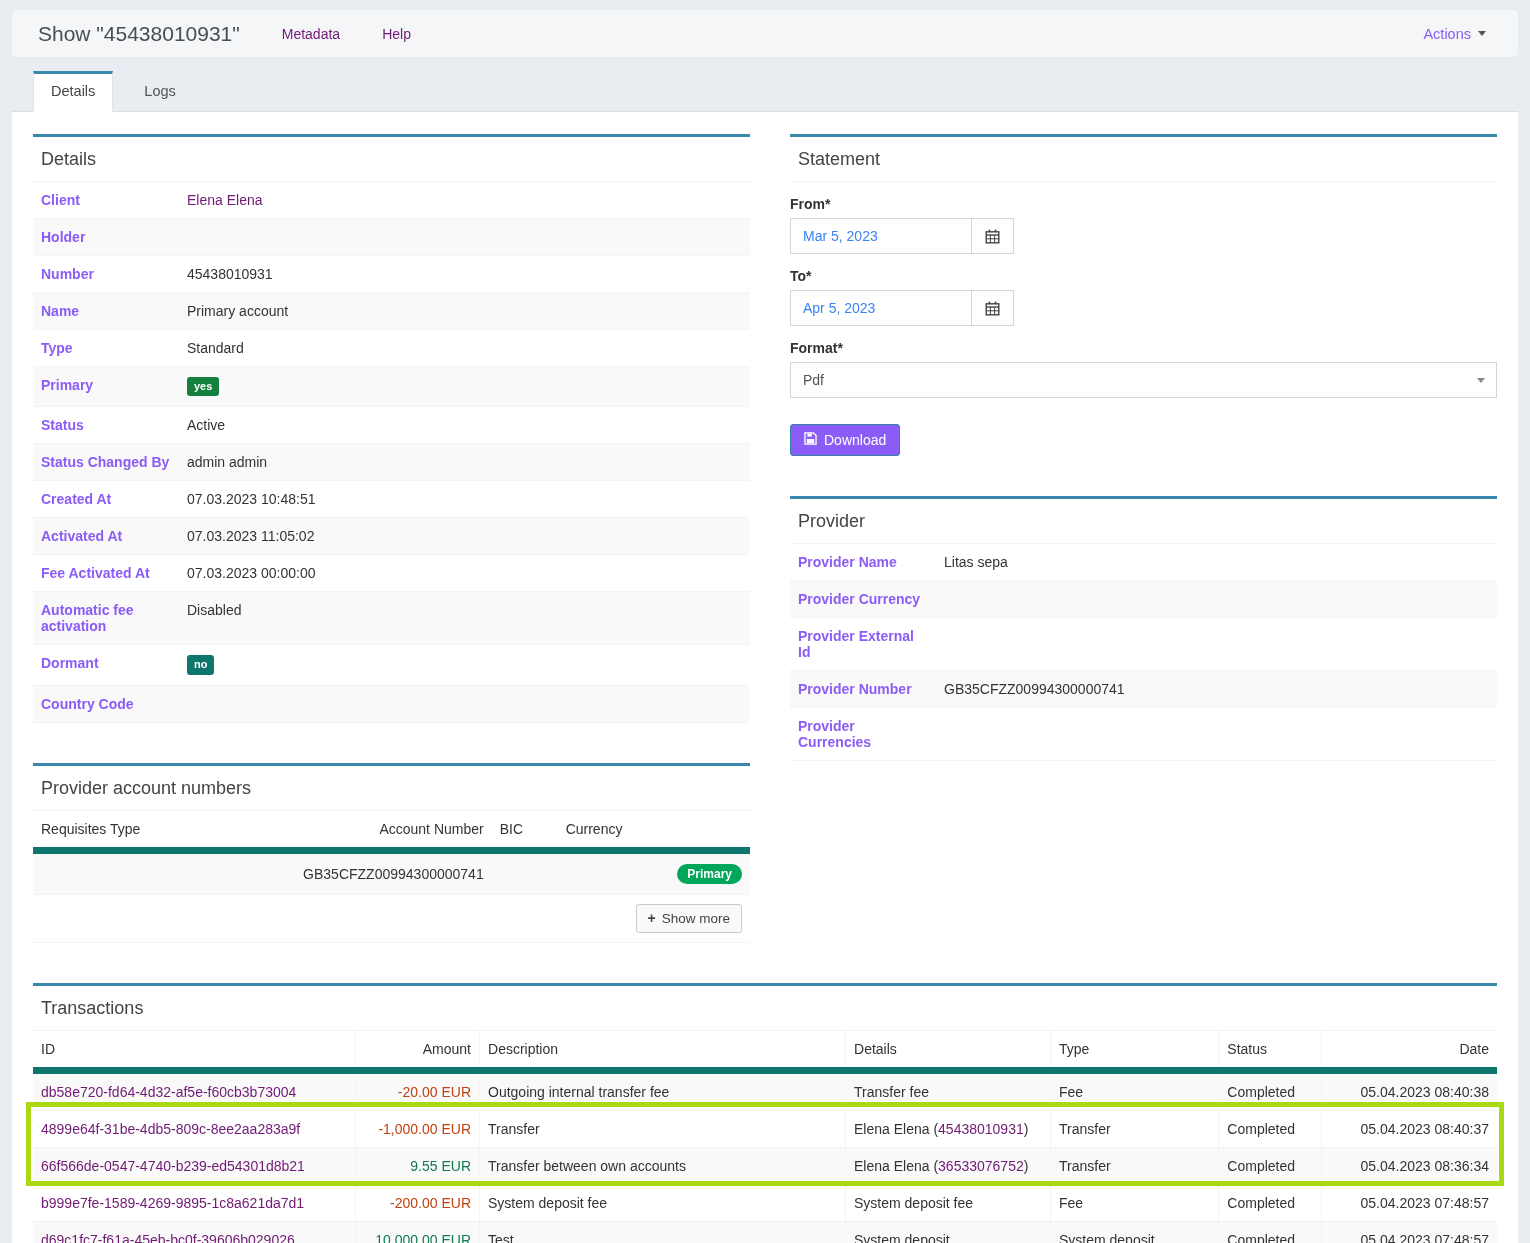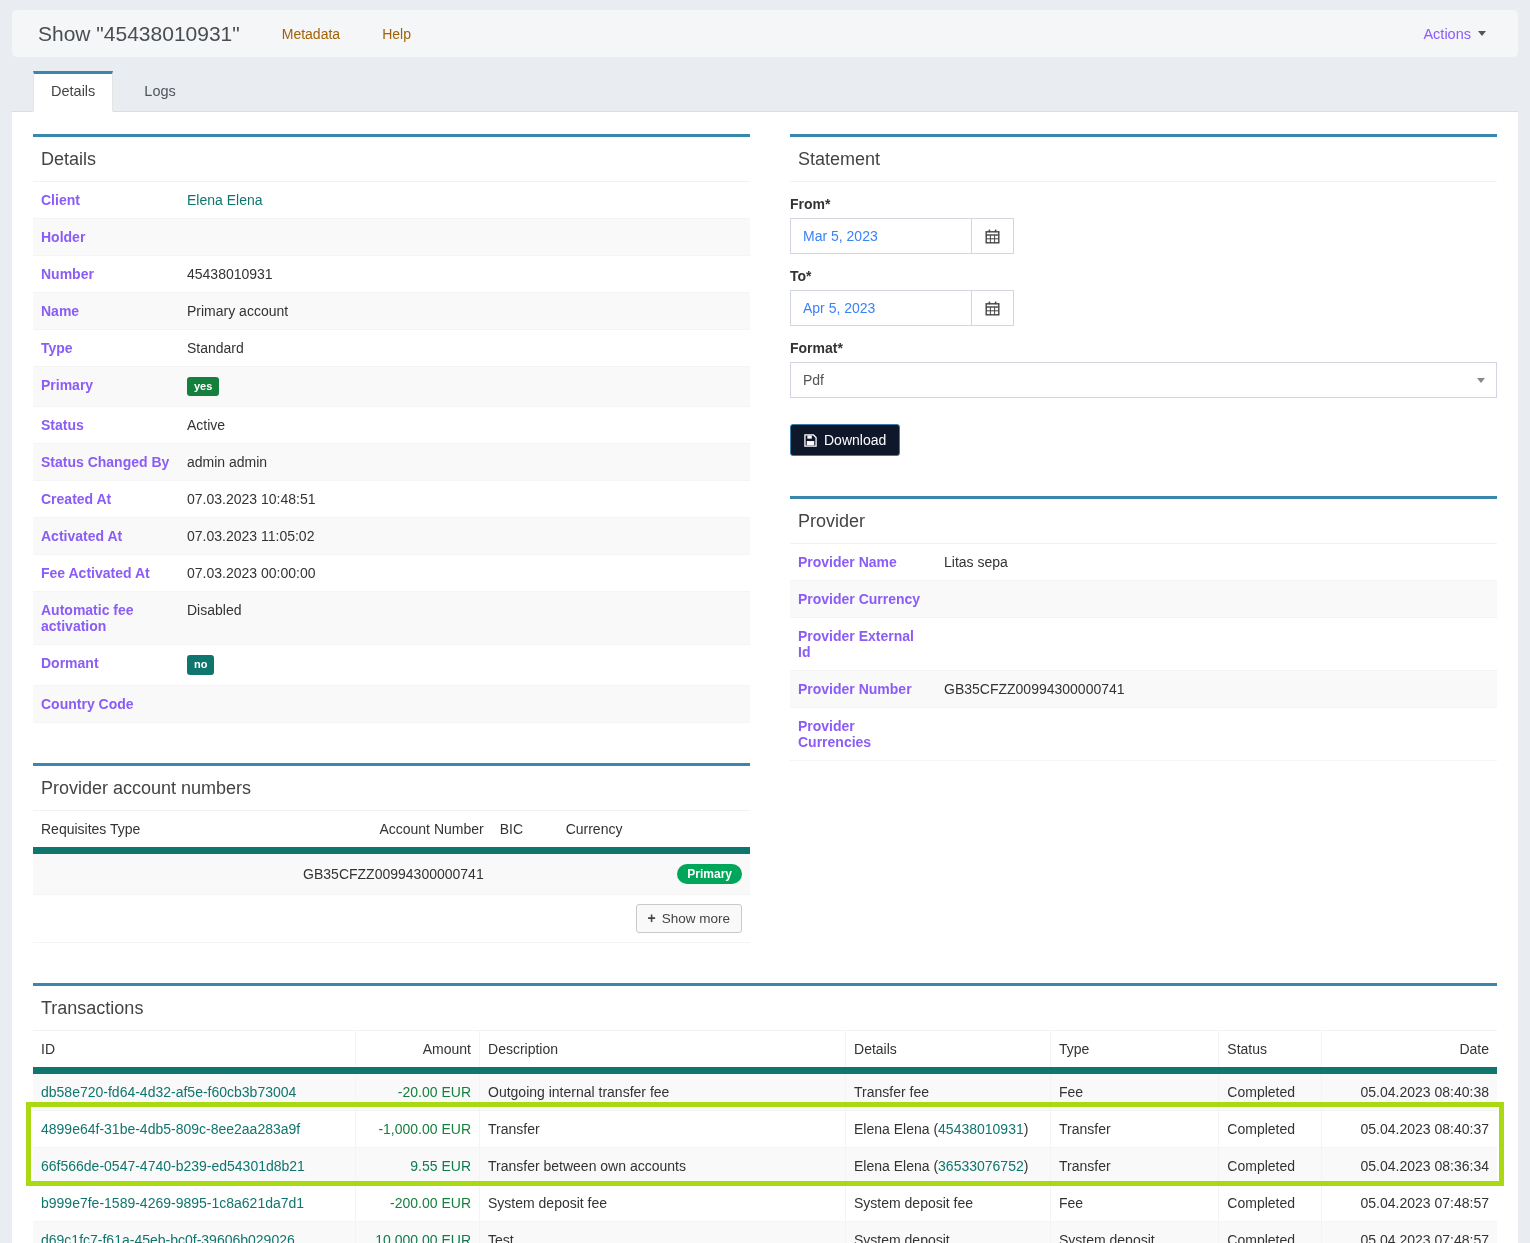--- a/index.html
+++ b/index.html
@@ -3,21 +3,21 @@
 <meta charset="utf-8">
 <style>
   html,body{margin:0;padding:0;}
   body{font-family:"Liberation Sans","DejaVu Sans",sans-serif;font-size:14px;color:#333;}
   .viewport{position:relative;width:1530px;height:1243px;overflow:hidden;background:#e9edf1;}
 
   
   .title-bar{margin:10px 12px 0;height:47px;background:#f5f6f8;border-radius:5px;
     display:flex;align-items:center;padding:0 26px;}
   .page-title{font-size:21px;color:#494e53;font-weight:400;}
-  .top-menu-link{margin-left:42px;color:#a16207;font-size:14px;text-decoration:none;cursor:pointer;}
+  .top-menu-link{margin-left:42px;color:#701a75;font-size:14px;text-decoration:none;cursor:pointer;}
   .actions-btn{margin-left:auto;color:#8b5cf6;font-size:14.5px;background:none;border:none;
     font-family:inherit;cursor:pointer;display:flex;align-items:center;}
   .caret{display:inline-block;width:0;height:0;border-left:4px solid transparent;
     border-right:4px solid transparent;border-top:5px solid #555;margin-left:7px;}
 
   
   .tabs{margin:14px 12px 0;padding-left:21px;display:flex;border-bottom:1px solid #d9dde3;}
   .tab{padding:12px 17px;font-size:14.5px;color:#50555a;cursor:pointer;margin-bottom:-1px;}
   .tab.active{background:#fff;border-top:3px solid #3a87ad;border-left:1px solid #e4e4e4;
     border-right:1px solid #e4e4e4;border-bottom:1px solid #fff;padding-top:9px;color:#444;}
@@ -33,63 +33,63 @@
   .panel{border-top:3px solid #3a87ad;margin-bottom:40px;}
   .panel-title{font-size:18px;color:#444;padding:12px 8px 11px;border-bottom:1px solid #f2f2f2;}
 
   
   table{border-collapse:collapse;width:100%;font-size:14px;}
   .kv-table td{padding:10px 8px;vertical-align:top;}
   .kv-table tr+tr td{border-top:1px solid #f4f4f4;}
   .kv-table tr:last-child td{border-bottom:1px solid #f4f4f4;}
   .kv-table tr:nth-child(even){background:#f9f9f9;}
   .kv-table td.kv-label{width:130px;font-weight:bold;color:#8b5cf6;}
-  a.link{color:#0f766e;text-decoration:none;cursor:pointer;}
+  a.link{color:#701a75;text-decoration:none;cursor:pointer;}
 
   .badge{display:inline-block;padding:2px 7px;font-size:11px;font-weight:bold;color:#fff;border-radius:3px;line-height:1.4;}
   .badge-green{background:#15803d;}
   .badge-red{background:#0f766e;}
   .pill{display:inline-block;padding:3px 10px;font-size:12px;font-weight:bold;color:#fff;
     border-radius:10px;background:#00a65a;}
 
   
   .form-label{display:block;font-weight:bold;color:#333;margin:14px 0 6px;}
   .input-group{display:flex;width:224px;}
   .date-input{width:181px;height:36px;box-sizing:border-box;border:1px solid #d2d6de;border-right:none;
     padding:6px 12px;font-size:14px;color:#3b82f6;font-family:Liberation Sans, sans-serif;outline:none;}
   .addon-btn{width:43px;height:36px;box-sizing:border-box;border:1px solid #d2d6de;background:#fff;
     display:flex;align-items:center;justify-content:center;cursor:pointer;}
   .select-wrap{position:relative;width:100%;}
   .format-select{width:100%;height:36px;box-sizing:border-box;border:1px solid #d2d6de;background:#fff;
     padding:6px 12px;font-size:14px;color:#555;font-family:inherit;appearance:none;-webkit-appearance:none;
     border-radius:0;outline:none;}
   .select-caret{position:absolute;right:12px;top:16px;width:0;height:0;border-left:4px solid transparent;
     border-right:4px solid transparent;border-top:5px solid #888;pointer-events:none;}
-  .download-btn{margin-top:26px;display:inline-flex;align-items:center;gap:7px;background:#0f172a;
+  .download-btn{margin-top:26px;display:inline-flex;gap:7px;background:#8b5cf6;
     border:1px solid #367fa9;color:#fff;padding:7px 13px;font-size:14px;border-radius:3px;
     font-family:inherit;cursor:pointer;}
 
   
   .data-table th,.data-table td{padding:10px 8px;text-align:left;color:#333;}
   .data-table th{font-weight:normal;border-bottom:7px solid #0f766e;}
   .data-table tbody td{border-bottom:1px solid #f4f4f4;}
   .data-table tbody tr:nth-child(odd){background:#f9f9f9;}
   .ta-r{text-align:right !important;}
   .bold{font-weight:bold;}
 
   .show-more-row td{background:#fff !important;padding:9px 8px;}
   .show-more-btn{display:inline-flex;align-items:center;gap:6px;background:#f9f9f9;border:1px solid #c9c9c9;
     color:#444;padding:6px 11px;font-size:13.5px;border-radius:3px;font-family:inherit;cursor:pointer;}
   .plus-icon{font-weight:bold;font-size:14px;line-height:1;}
 
   
   .tx-wrap{position:relative;}
   .tx-table td,.tx-table th{border-left:1px solid #f4f4f4;}
   .tx-table td:first-child,.tx-table th:first-child{border-left:none;}
-  .amt.neg{color:#15803d;}
+  .amt.neg{color:#c2410c;}
   .amt.pos{color:#0f7b4f;}
   .highlight-box{position:absolute;left:-7px;right:-7px;top:71px;height:84px;
     border:5px solid #a8d912;pointer-events:none;box-sizing:border-box;}
 
   
   .icon{display:inline-flex;}
 </style>
 </head>
 <body>
 

